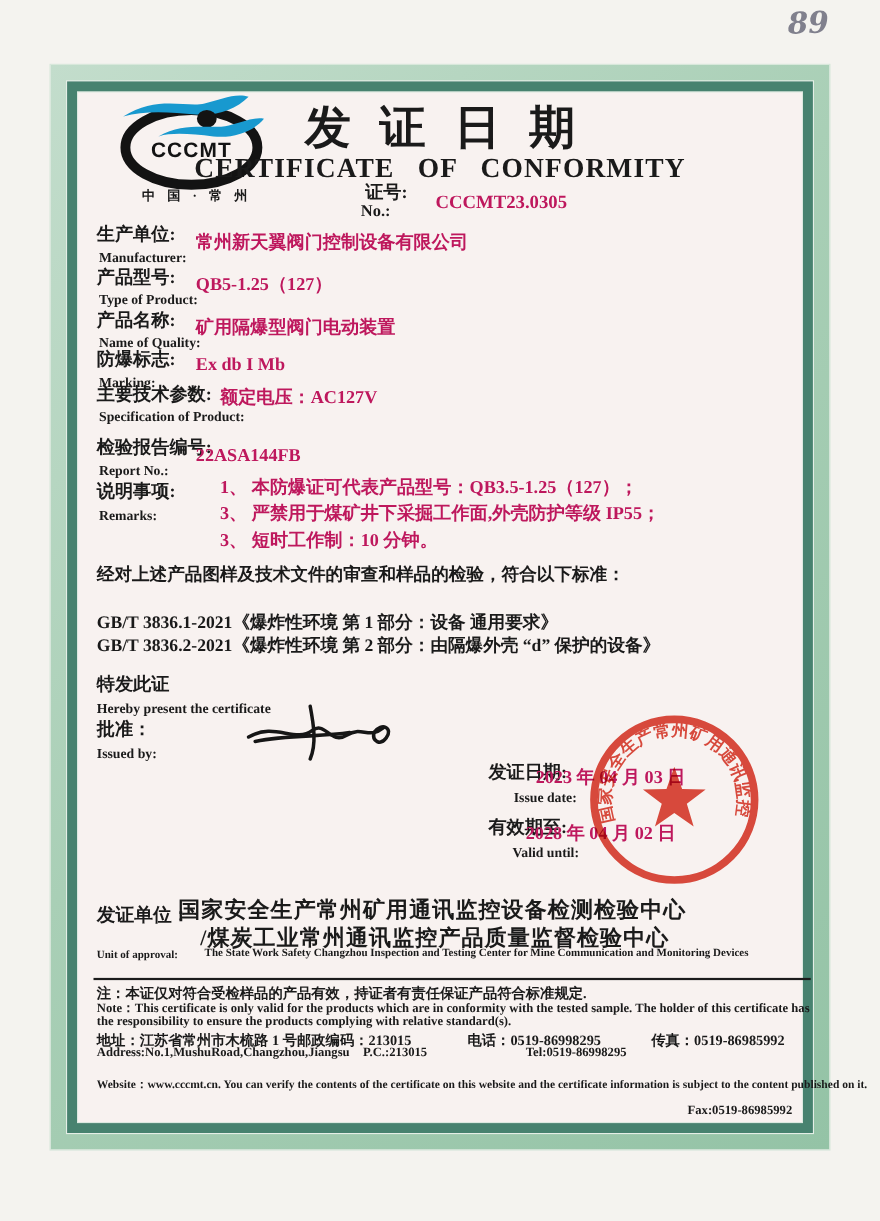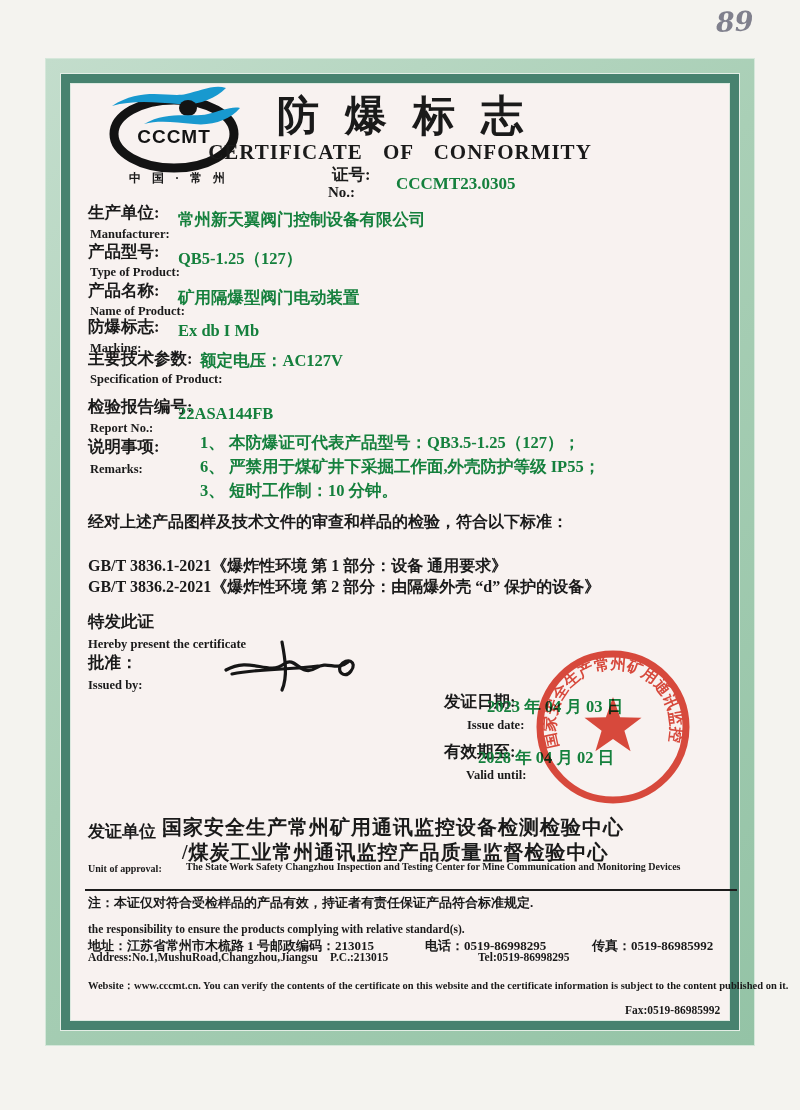--- a/index.html
+++ b/index.html
@@ -16,29 +16,29 @@
     box-sizing:border-box;
   }
   .frame-inner{
     position:absolute; left:15px; top:15px; right:15px; bottom:15px;
     border:9px solid #47826f;
     box-shadow:0 0 0 1px #e4eee6, inset 0 0 0 1px #dce9e0;
     background:#f8f2f0;
   }
   .lc{position:absolute; font-weight:700; font-size:16.5px; white-space:nowrap;}
   .le{position:absolute; font-weight:700; font-size:12.5px; white-space:nowrap;}
-  .val{position:absolute; font-weight:600; font-size:16.5px; white-space:nowrap; color:#15803d;}
+  .val{position:absolute; font-weight:600; font-size:16.5px; white-space:nowrap; color:#be185d;}
   .title-cn{
     position:absolute; left:0; right:0; top:88px; text-align:center;
     font-size:42px; font-weight:600; letter-spacing:26px; text-indent:26px;
     white-space:nowrap;
   }
   .title-en{
     position:absolute; left:0; right:0; top:140px; text-align:center;
-    font-size:21px; font-weight:700; letter-spacing:1px; word-spacing:14px;
+    font-size:25px; font-weight:700; letter-spacing:1px; word-spacing:14px;
     white-space:nowrap;
   }
   .std{position:absolute; font-weight:600; font-size:16px; white-space:nowrap;}
   .unit-big{position:absolute; font-weight:700; font-size:20px; letter-spacing:1px; white-space:nowrap;}
   .unit-en{position:absolute; font-weight:700; font-size:10px; white-space:nowrap;}
   .note-cn{position:absolute; font-weight:700; font-size:13px; white-space:nowrap;}
   .note-en{position:absolute; font-weight:700; font-size:11.5px; white-space:nowrap;}
   .divider{position:absolute; left:85px; width:652px; height:2px; background:#1c1c1c;}
   .pagenum{
     position:absolute; left:716px; top:6px; font-size:27px; color:#80808d;
@@ -66,55 +66,55 @@
 
   <svg class="logo" width="152" height="92" viewBox="0 0 152 92">
     <ellipse cx="74" cy="52" rx="60" ry="34" fill="none" stroke="#131313" stroke-width="9"></ellipse>
     <path d="M12,24 C42,4 70,16 86,12 C100,9 114,2 126,6 C114,18 96,24 78,22 C55,20 32,18 12,24 Z" fill="#1899cf"></path>
     <ellipse cx="88" cy="26" rx="9" ry="8" fill="#131313"></ellipse>
     <path d="M44,42 C68,28 92,36 108,32 C120,29 132,24 140,26 C130,38 112,44 94,42 C74,40 58,38 44,42 Z" fill="#1899cf"></path>
     <text x="74" y="61" text-anchor="middle" font-family="Liberation Sans, sans-serif" font-size="19" font-weight="bold" fill="#131313" letter-spacing="1">CCCMT</text>
   </svg>
   <div class="logo-sub">中 国 · 常 州</div>
 
-  <div class="title-cn">防爆标志</div>
+  <div class="title-cn">发证日期</div>
   <div class="title-en">CERTIFICATE  OF  CONFORMITY</div>
 
   <div class="lc" style="left:332px; top:164px;">证号:</div>
   <div class="lc" style="left:328px; top:184px; font-size:15px;">No.:</div>
   <div class="val" style="left:396px; top:174px; font-size:17px;">CCCMT23.0305</div>
 
   <div class="lc" style="left:88px; top:202px;">生产单位:</div>
   <div class="le" style="left:90px; top:227px;">Manufacturer:</div>
   <div class="val" style="left:178px; top:209px;">常州新天翼阀门控制设备有限公司</div>
 
   <div class="lc" style="left:88px; top:241px;">产品型号:</div>
   <div class="le" style="left:90px; top:265px;">Type of Product:</div>
   <div class="val" style="left:178px; top:248px;">QB5-1.25（127）</div>
 
   <div class="lc" style="left:88px; top:280px;">产品名称:</div>
-  <div class="le" style="left:90px; top:304px;">Name of Product:</div>
+  <div class="le" style="left:90px; top:304px;">Name of Quality:</div>
   <div class="val" style="left:178px; top:287px;">矿用隔爆型阀门电动装置</div>
 
   <div class="lc" style="left:88px; top:316px;">防爆标志:</div>
   <div class="le" style="left:90px; top:341px;">Marking:</div>
   <div class="val" style="left:178px; top:321px;">Ex db I Mb</div>
 
   <div class="lc" style="left:88px; top:348px;">主要技术参数:</div>
   <div class="le" style="left:90px; top:372px;">Specification of Product:</div>
   <div class="val" style="left:200px; top:350px;">额定电压：AC127V</div>
 
   <div class="lc" style="left:88px; top:396px;">检验报告编号:</div>
   <div class="le" style="left:90px; top:421px;">Report No.:</div>
   <div class="val" style="left:178px; top:404px;">22ASA144FB</div>
 
   <div class="lc" style="left:88px; top:436px;">说明事项:</div>
   <div class="le" style="left:90px; top:462px;">Remarks:</div>
   <div class="val" style="left:200px; top:432px;">1、 本防爆证可代表产品型号：QB3.5-1.25（127）；</div>
-  <div class="val" style="left:200px; top:456px;">6、 严禁用于煤矿井下采掘工作面,外壳防护等级 IP55；</div>
+  <div class="val" style="left:200px; top:456px;">3、 严禁用于煤矿井下采掘工作面,外壳防护等级 IP55；</div>
   <div class="val" style="left:200px; top:480px;text-align:right;">3、 短时工作制：10 分钟。</div>
 
   <div class="lc" style="left:88px; top:512px; font-size:16px;">经对上述产品图样及技术文件的审查和样品的检验，符合以下标准：</div>
   <div class="std" style="left:88px; top:556px;">GB/T 3836.1-2021《爆炸性环境 第 1 部分：设备 通用要求》</div>
   <div class="std" style="left:88px; top:577px;">GB/T 3836.2-2021《爆炸性环境 第 2 部分：由隔爆外壳 “d” 保护的设备》</div>
 
   <div class="lc" style="left:88px; top:611px;">特发此证</div>
   <div class="le" style="left:88px; top:637px;">Hereby present the certificate</div>
   <div class="lc" style="left:88px; top:652px;">批准：</div>
   <div class="le" style="left:88px; top:678px;">Issued by:</div>
@@ -148,20 +148,21 @@
 
   <div class="lc" style="left:88px; top:820px; font-size:17px;">发证单位：</div>
   <div class="unit-big" style="left:162px; top:814px;">国家安全生产常州矿用通讯监控设备检测检验中心</div>
   <div class="unit-big" style="left:182px; top:839px;">/煤炭工业常州通讯监控产品质量监督检验中心</div>
   <div class="unit-en" style="left:88px; top:863px;">Unit of approval:</div>
   <div class="unit-en" style="left:186px; top:861px;">The State Work Safety Changzhou Inspection and Testing Center for Mine Communication and Monitoring Devices</div>
 
   <div class="divider" style="top:889px;"></div>
 
   <div class="note-cn" style="left:88px; top:894px;">注：本证仅对符合受检样品的产品有效，持证者有责任保证产品符合标准规定.</div>
+  <div class="note-en" style="left:88px; top:909px;">Note：This certificate is only valid for the products which are in conformity with the tested sample. The holder of this certificate has</div>
   <div class="note-en" style="left:88px; top:923px;">the responsibility to ensure the products complying with relative standard(s).</div>
 
   <div class="note-cn" style="left:88px; top:937px;">地址：江苏省常州市木梳路 1 号邮政编码：213015</div>
   <div class="note-cn" style="left:425px; top:937px;">电话：0519-86998295</div>
   <div class="note-cn" style="left:592px; top:937px;">传真：0519-86985992</div>
 
   <div class="note-en" style="left:88px; top:951px;">Address:No.1,MushuRoad,Changzhou,Jiangsu</div>
   <div class="note-en" style="left:330px; top:951px;">P.C.:213015</div>
   <div class="note-en" style="left:478px; top:951px;">Tel:0519-86998295</div>
   <div class="note-en" style="left:625px; top:1004px;">Fax:0519-86985992</div>

